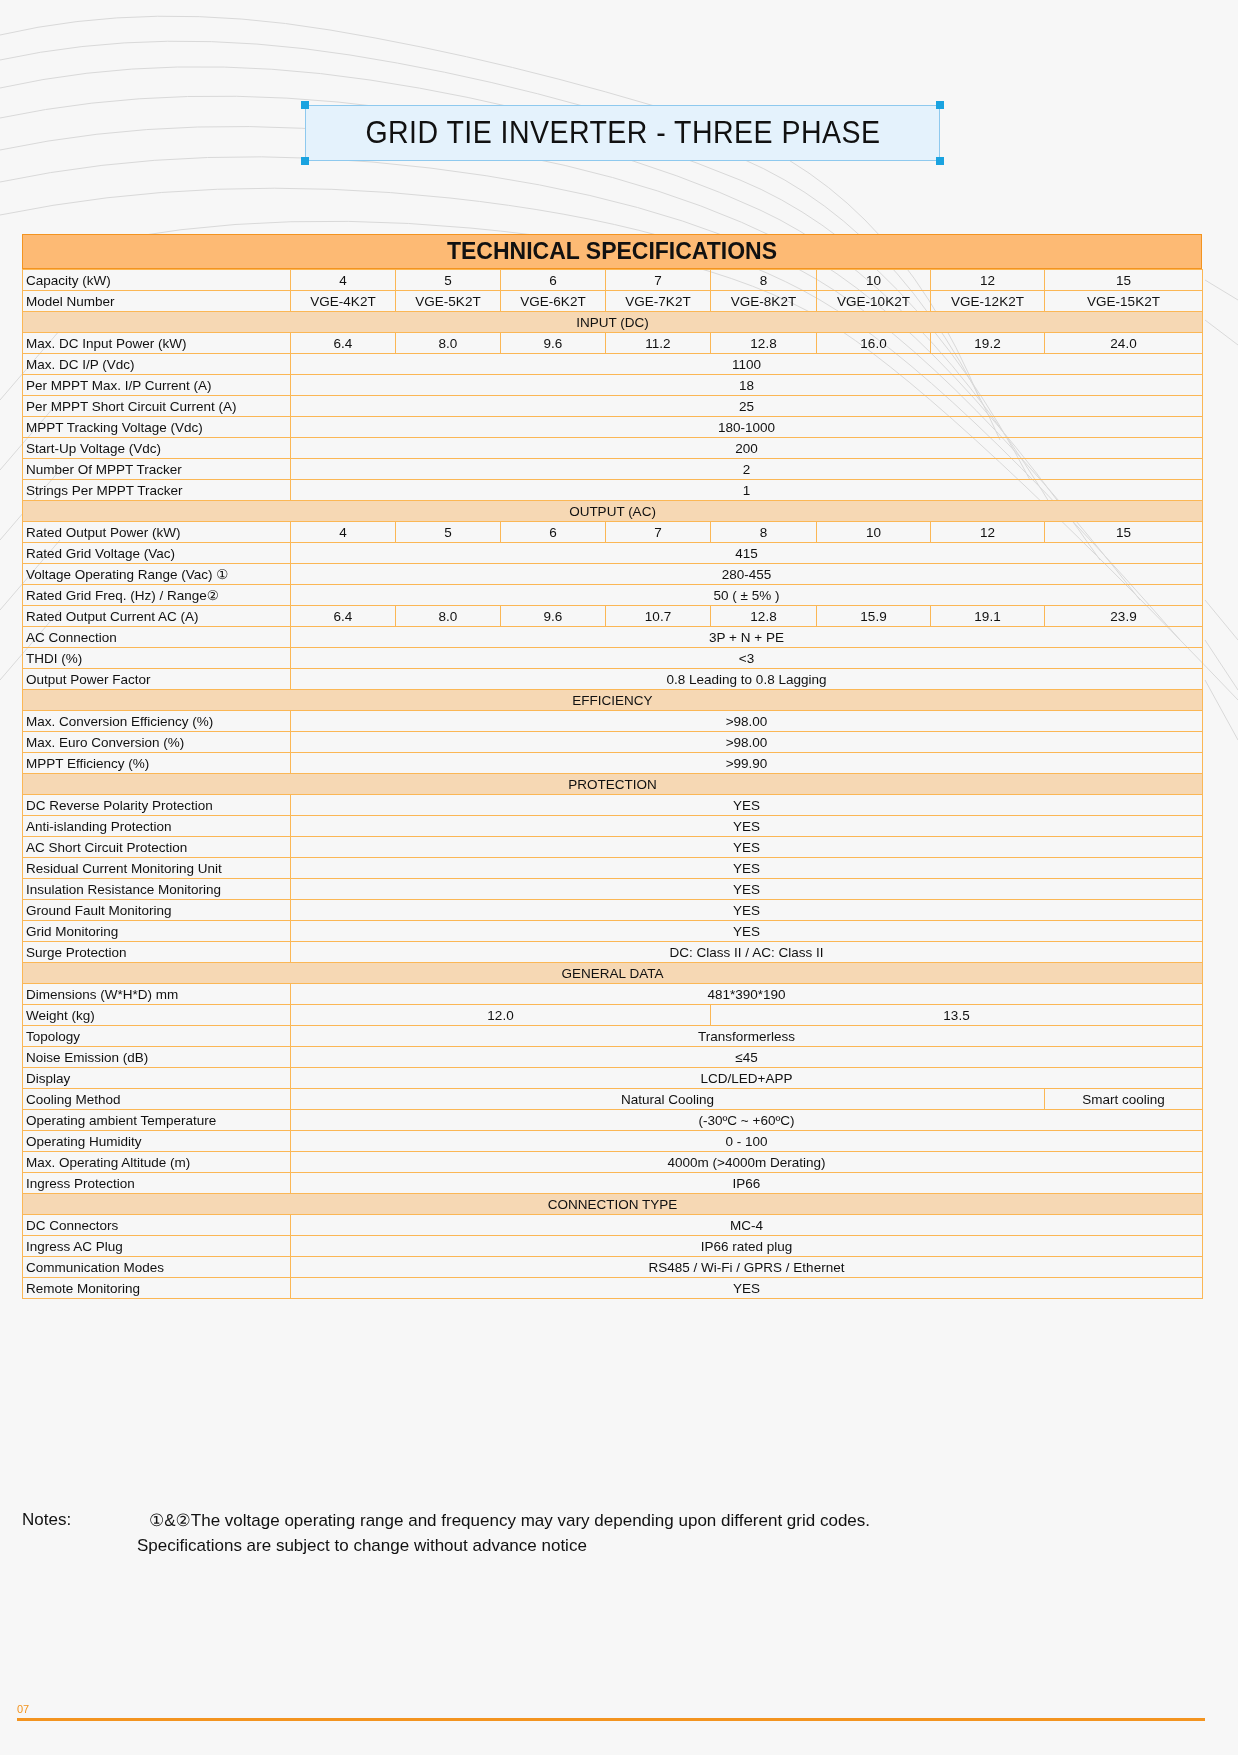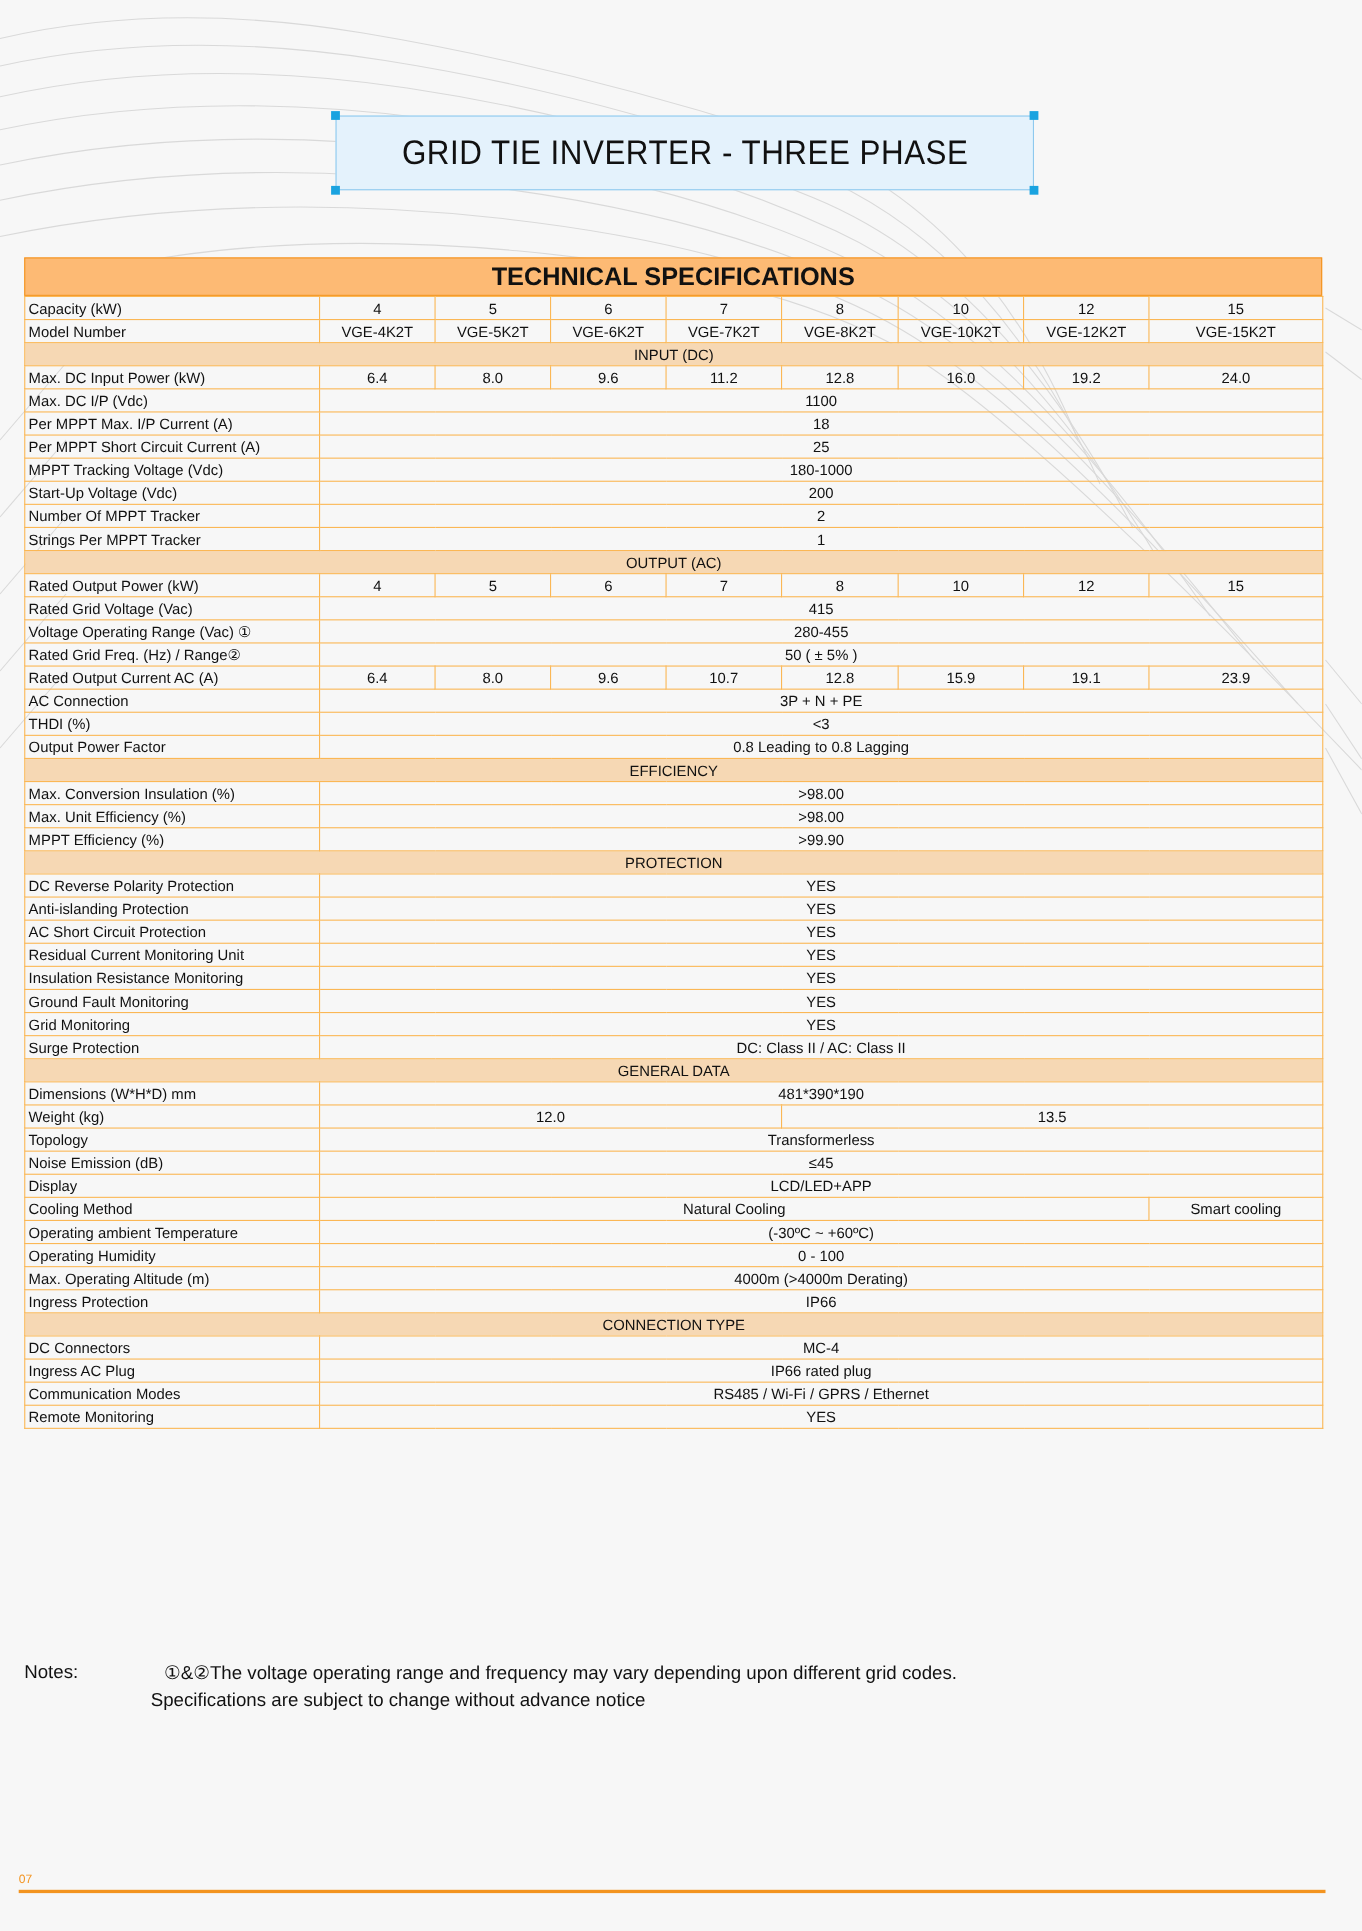--- a/index.html
+++ b/index.html
@@ -4,21 +4,21 @@
 <style>
   html, body { margin: 0; padding: 0; }
   body {
     width: 1238px; height: 1755px; position: relative; overflow: hidden;
     background: #f7f7f7;
     font-family: "DejaVu Sans", sans-serif;
     color: #111;
   }
   .bg-waves { position: absolute; left: 0; top: 0; width: 1238px; height: 1755px; pointer-events: none; }
   .title-box {
-    position: absolute; left: 305px; top: 105px; width: 635px; height: 68px;
+    position: absolute; left: 305px; top: 105px; width: 635px; height: 56px;
     background: #e4f2fc; border: 1.5px solid #8ec9ee; box-sizing: border-box;
     display: flex; align-items: center; justify-content: center;
   }
   .title-box .t {
     font-family: "Liberation Sans", sans-serif; font-size: 31px; letter-spacing: 0.5px;
     color: #111; transform: scaleX(0.92);
   }
   .handle { position: absolute; width: 8px; height: 8px; background: #1aa3e0; }
   .h-tl { left: -5px; top: -5px; } .h-tr { right: -5px; top: -5px; }
   .h-bl { left: -5px; bottom: -5px; } .h-br { right: -5px; bottom: -5px; }
@@ -208,25 +208,25 @@
       </tr>
       <tr>
         <td class="lbl">Output Power Factor</td>
         <td colspan="8">0.8 Leading to 0.8 Lagging</td>
       </tr>
 
       <tr class="sect">
         <td colspan="9">EFFICIENCY</td>
       </tr>
       <tr>
-        <td class="lbl">Max. Conversion Insulation (%)</td>
+        <td class="lbl">Max. Conversion Efficiency (%)</td>
         <td colspan="8">&gt;98.00</td>
       </tr>
       <tr>
-        <td class="lbl">Max. Unit Efficiency (%)</td>
+        <td class="lbl">Max. Euro Conversion (%)</td>
         <td colspan="8">&gt;98.00</td>
       </tr>
       <tr>
         <td class="lbl">MPPT Efficiency (%)</td>
         <td colspan="8">&gt;99.90</td>
       </tr>
 
       <tr class="sect">
         <td colspan="9">PROTECTION</td>
       </tr>

